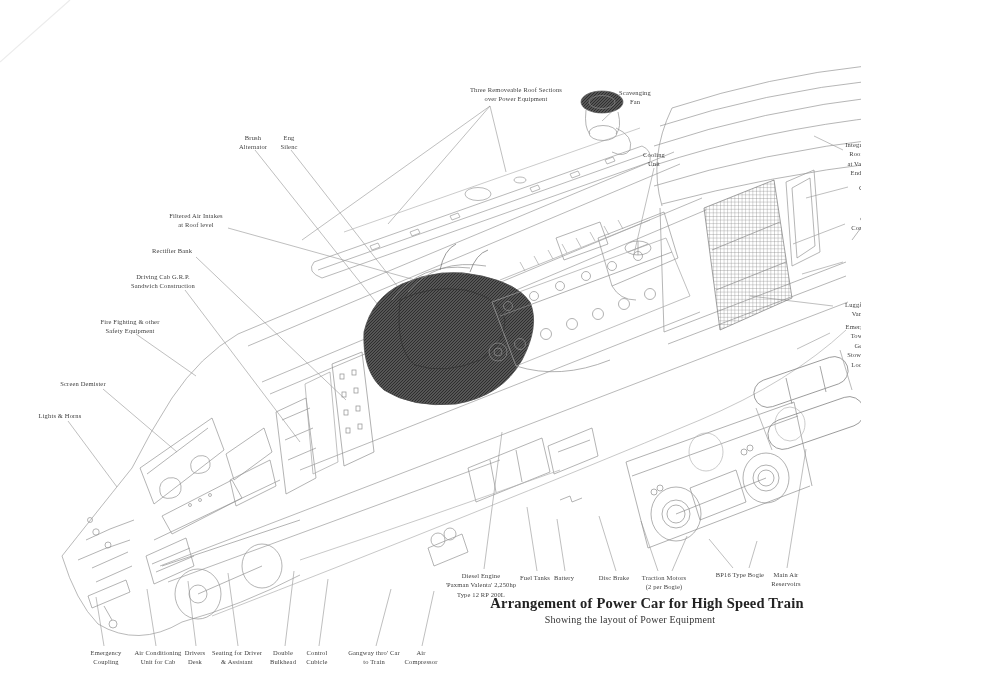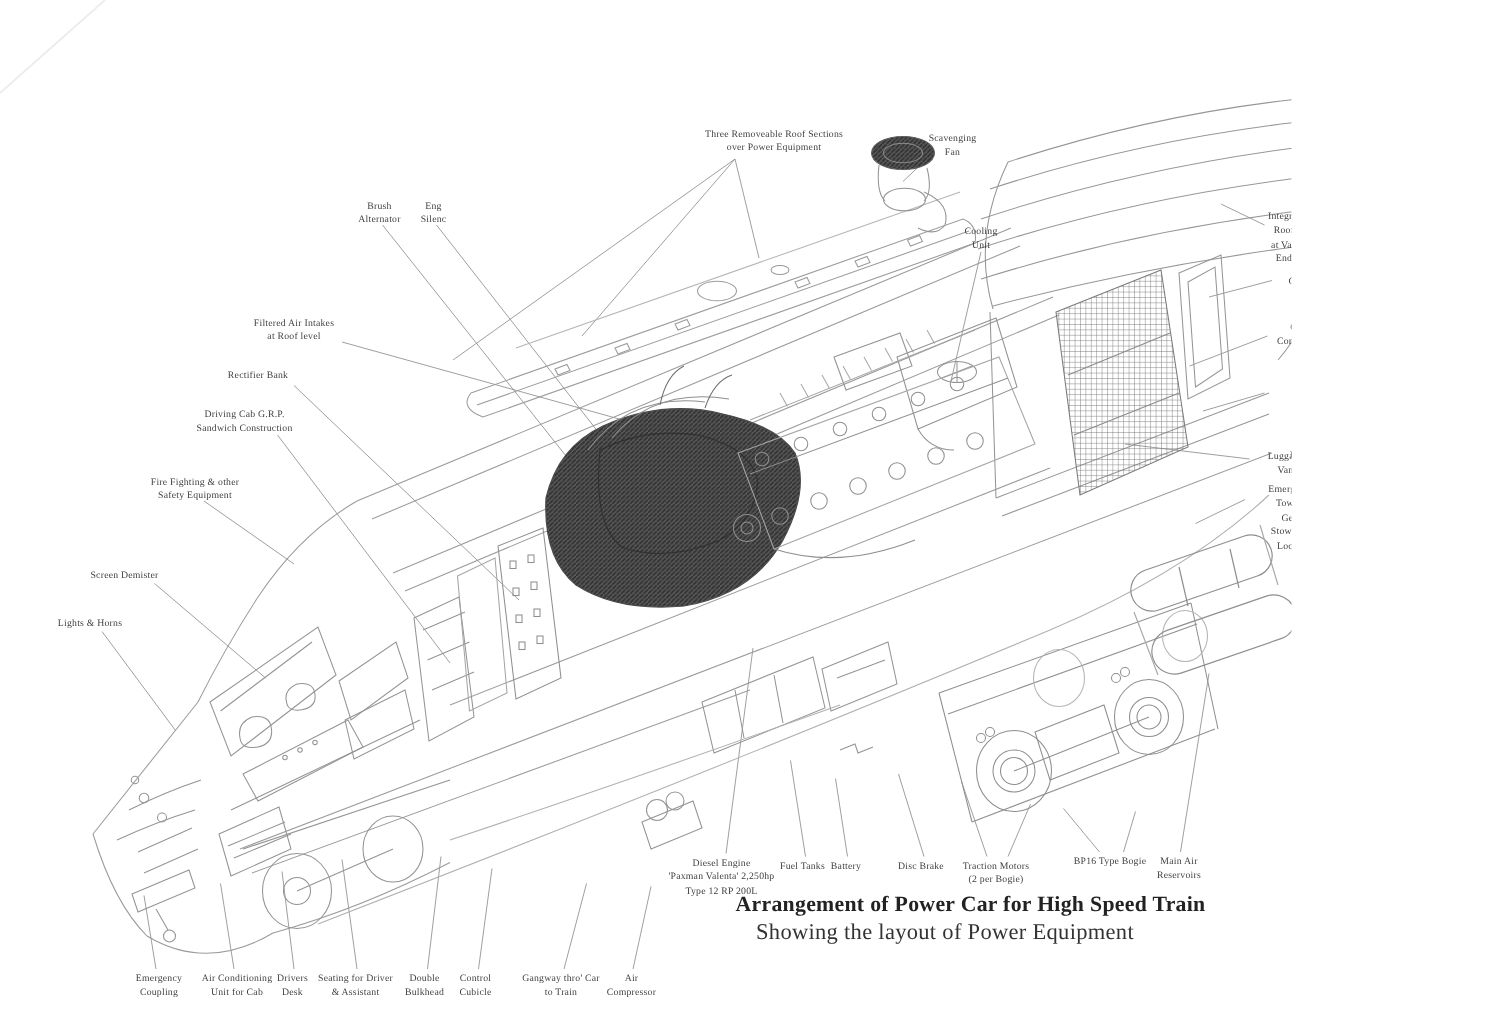--- a/index.html
+++ b/index.html
@@ -13,21 +13,21 @@
     font-size:6.5px;line-height:1.45;letter-spacing:.15px;
     color:#3f3f3f;text-align:center;white-space:pre-line;
   }
   .title{
     position:absolute;transform:translateX(-50%);
     font-size:14.5px;font-weight:bold;color:#222;
     letter-spacing:.2px;white-space:nowrap;
   }
   .subtitle{
     position:absolute;transform:translateX(-50%);
-    font-size:15px;color:#333;letter-spacing:.2px;white-space:nowrap;
+    font-size:10px;color:#333;letter-spacing:.2px;white-space:nowrap;
   }
 </style>
 </head>
 <body>
 
 <div class="print">
 
   <svg viewBox="0 0 1000 689" width="1000" height="689">
     <defs>
       <pattern id="mesh" width="3.6" height="3.6" patternUnits="userSpaceOnUse">

